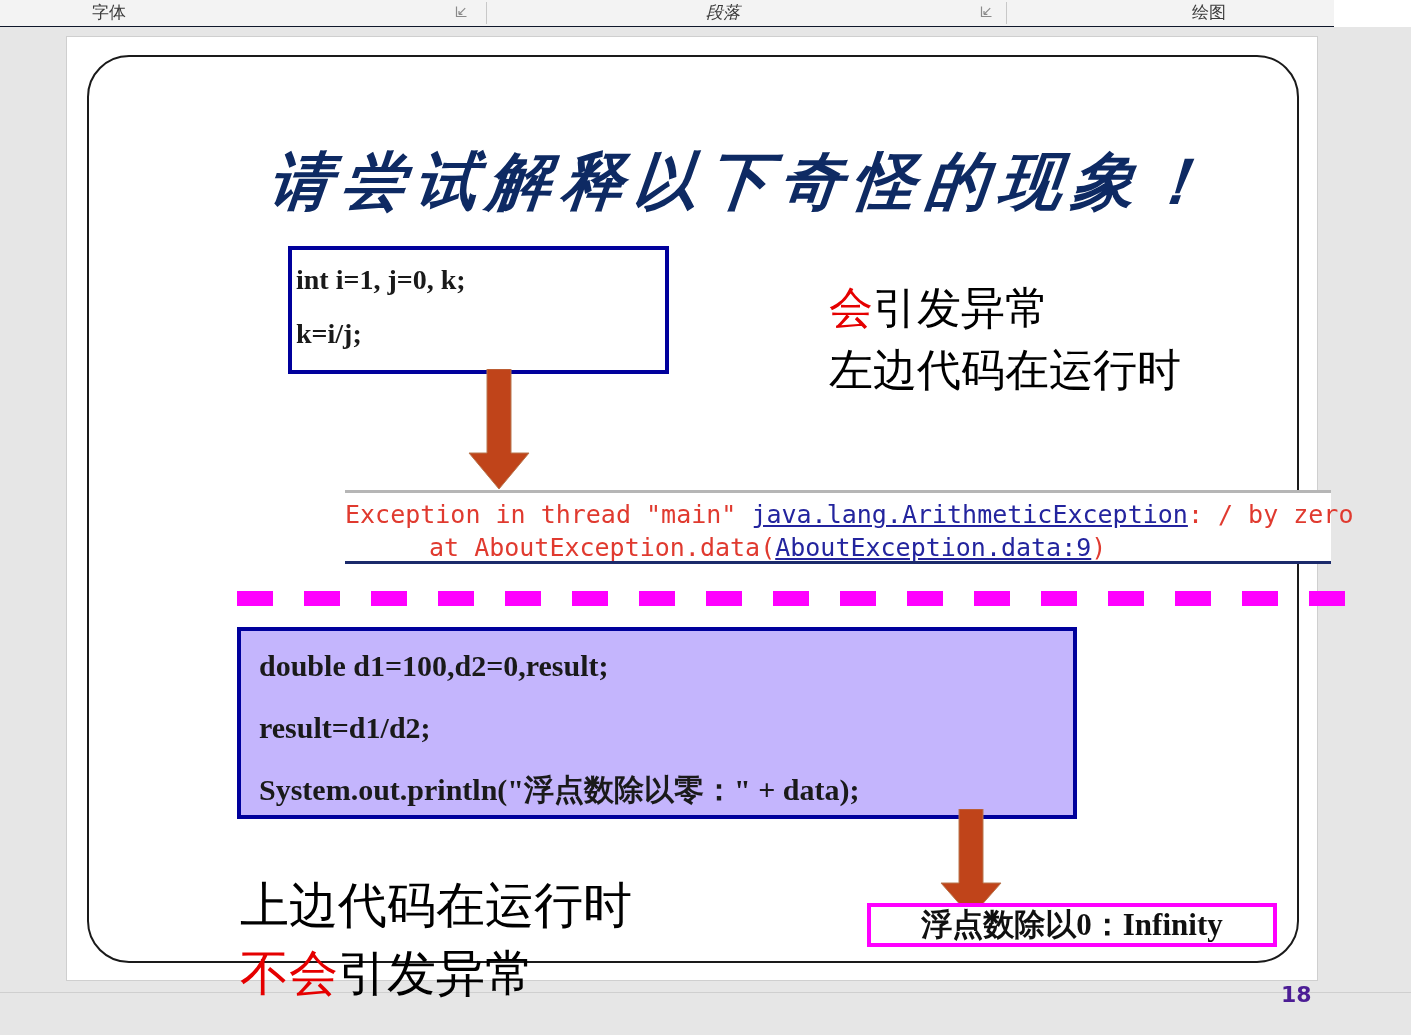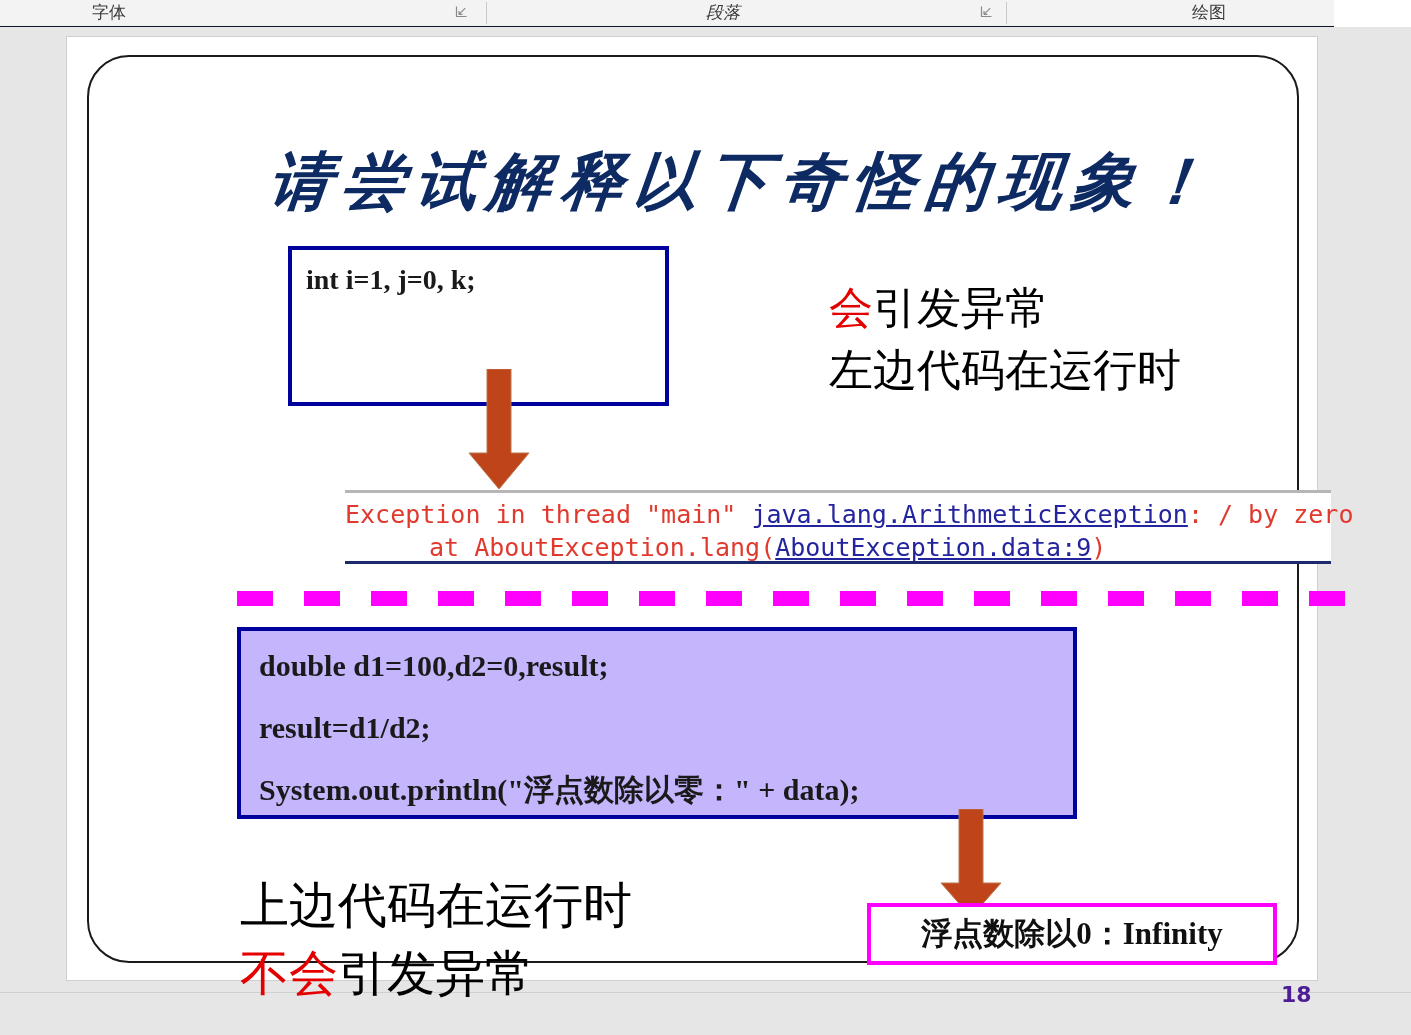--- a/index.html
+++ b/index.html
@@ -108,25 +108,25 @@
     white-space: nowrap;
     transform: skewX(-6deg);
   }
 
   
   #code-box-1 {
     position: absolute;
     left: 199px;
     top: 189px;
     width: 381px;
-    height: 160px;
+    height: 128px;
     border: 4px solid #00009c;
     box-sizing: border-box;
     background: #ffffff;
-    padding: 16px 0 0 14px;
+    padding: 16px 0 0 4px;
   }
   .code-line {
     font-family: "Liberation Serif", serif;
     font-weight: bold;
     font-size: 28px;
     color: #1a1a1a;
     line-height: 1.0;
     margin-bottom: 26px;
     white-space: nowrap;
   }
@@ -220,21 +220,21 @@
     color: #000000;
     white-space: nowrap;
   }
 
   
   #infinity-box {
     position: absolute;
     left: 778px;
     top: 846px;
     width: 410px;
-    height: 62px;
+    height: 44px;
     border: 4px solid #ff00ff;
     box-sizing: border-box;
     background: #ffffff;
     display: flex;
     align-items: center;
     justify-content: center;
   }
   #infinity-text {
     font-family: "Liberation Serif", serif;
     font-weight: bold;
@@ -290,34 +290,35 @@
 <div id="below-ribbon"></div>
 <div id="strip-sep"></div>
 
 <div id="page">
   <div id="slide-frame">
 
     <div id="slide-title">请尝试解释以下奇怪的现象！</div>
 
     <div id="code-box-1">
       <div class="code-line">int i=1, j=0, k;</div>
+      <div class="code-line">k=i/j;</div>
     </div>
 
     <div id="right-note">
       <div><span class="red-em">会</span><span>引发异常</span></div>
       <div>左边代码在运行时</div>
     </div>
 
     <svg class="down-arrow" style="left:376px; top:312px;" width="68" height="122" viewBox="0 0 68 122">
       <polygon points="22,0 46,0 46,84 64,84 34,120 4,84 22,84"></polygon>
     </svg>
 
     <div id="exception-block">
       <div class="exc-line l1"><span>Exception in thread "main" </span><span class="exc-link">java.lang.ArithmeticException</span><span>: / by zero</span></div>
-      <div class="exc-line l2"><span>at AboutException.lang(</span><span class="exc-link">AboutException.data:9</span><span>)</span></div>
+      <div class="exc-line l2"><span>at AboutException.data(</span><span class="exc-link">AboutException.data:9</span><span>)</span></div>
     </div>
 
     <div id="magenta-dashes"></div>
 
     <div id="code-box-2">
       <div class="code-line">double d1=100,d2=0,result;</div>
       <div class="code-line">result=d1/d2;</div>
       <div class="code-line">System.out.println("浮点数除以零：" + data);</div>
     </div>
 

